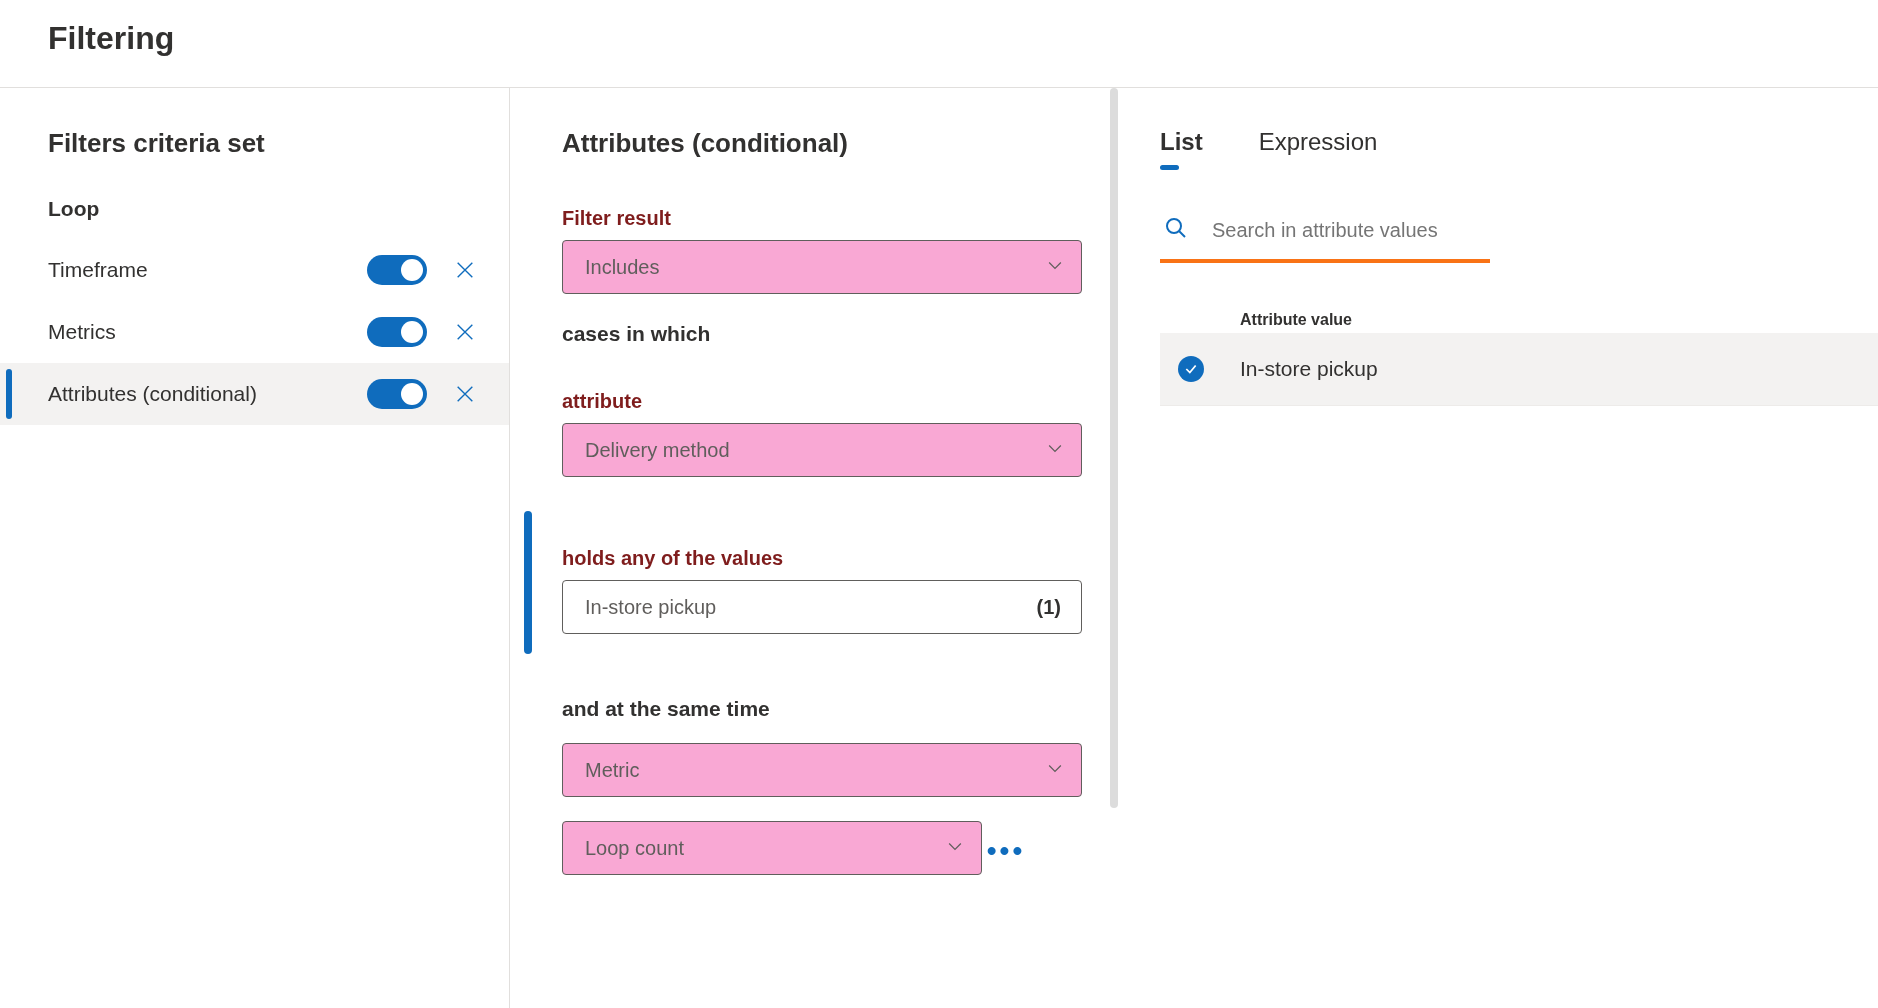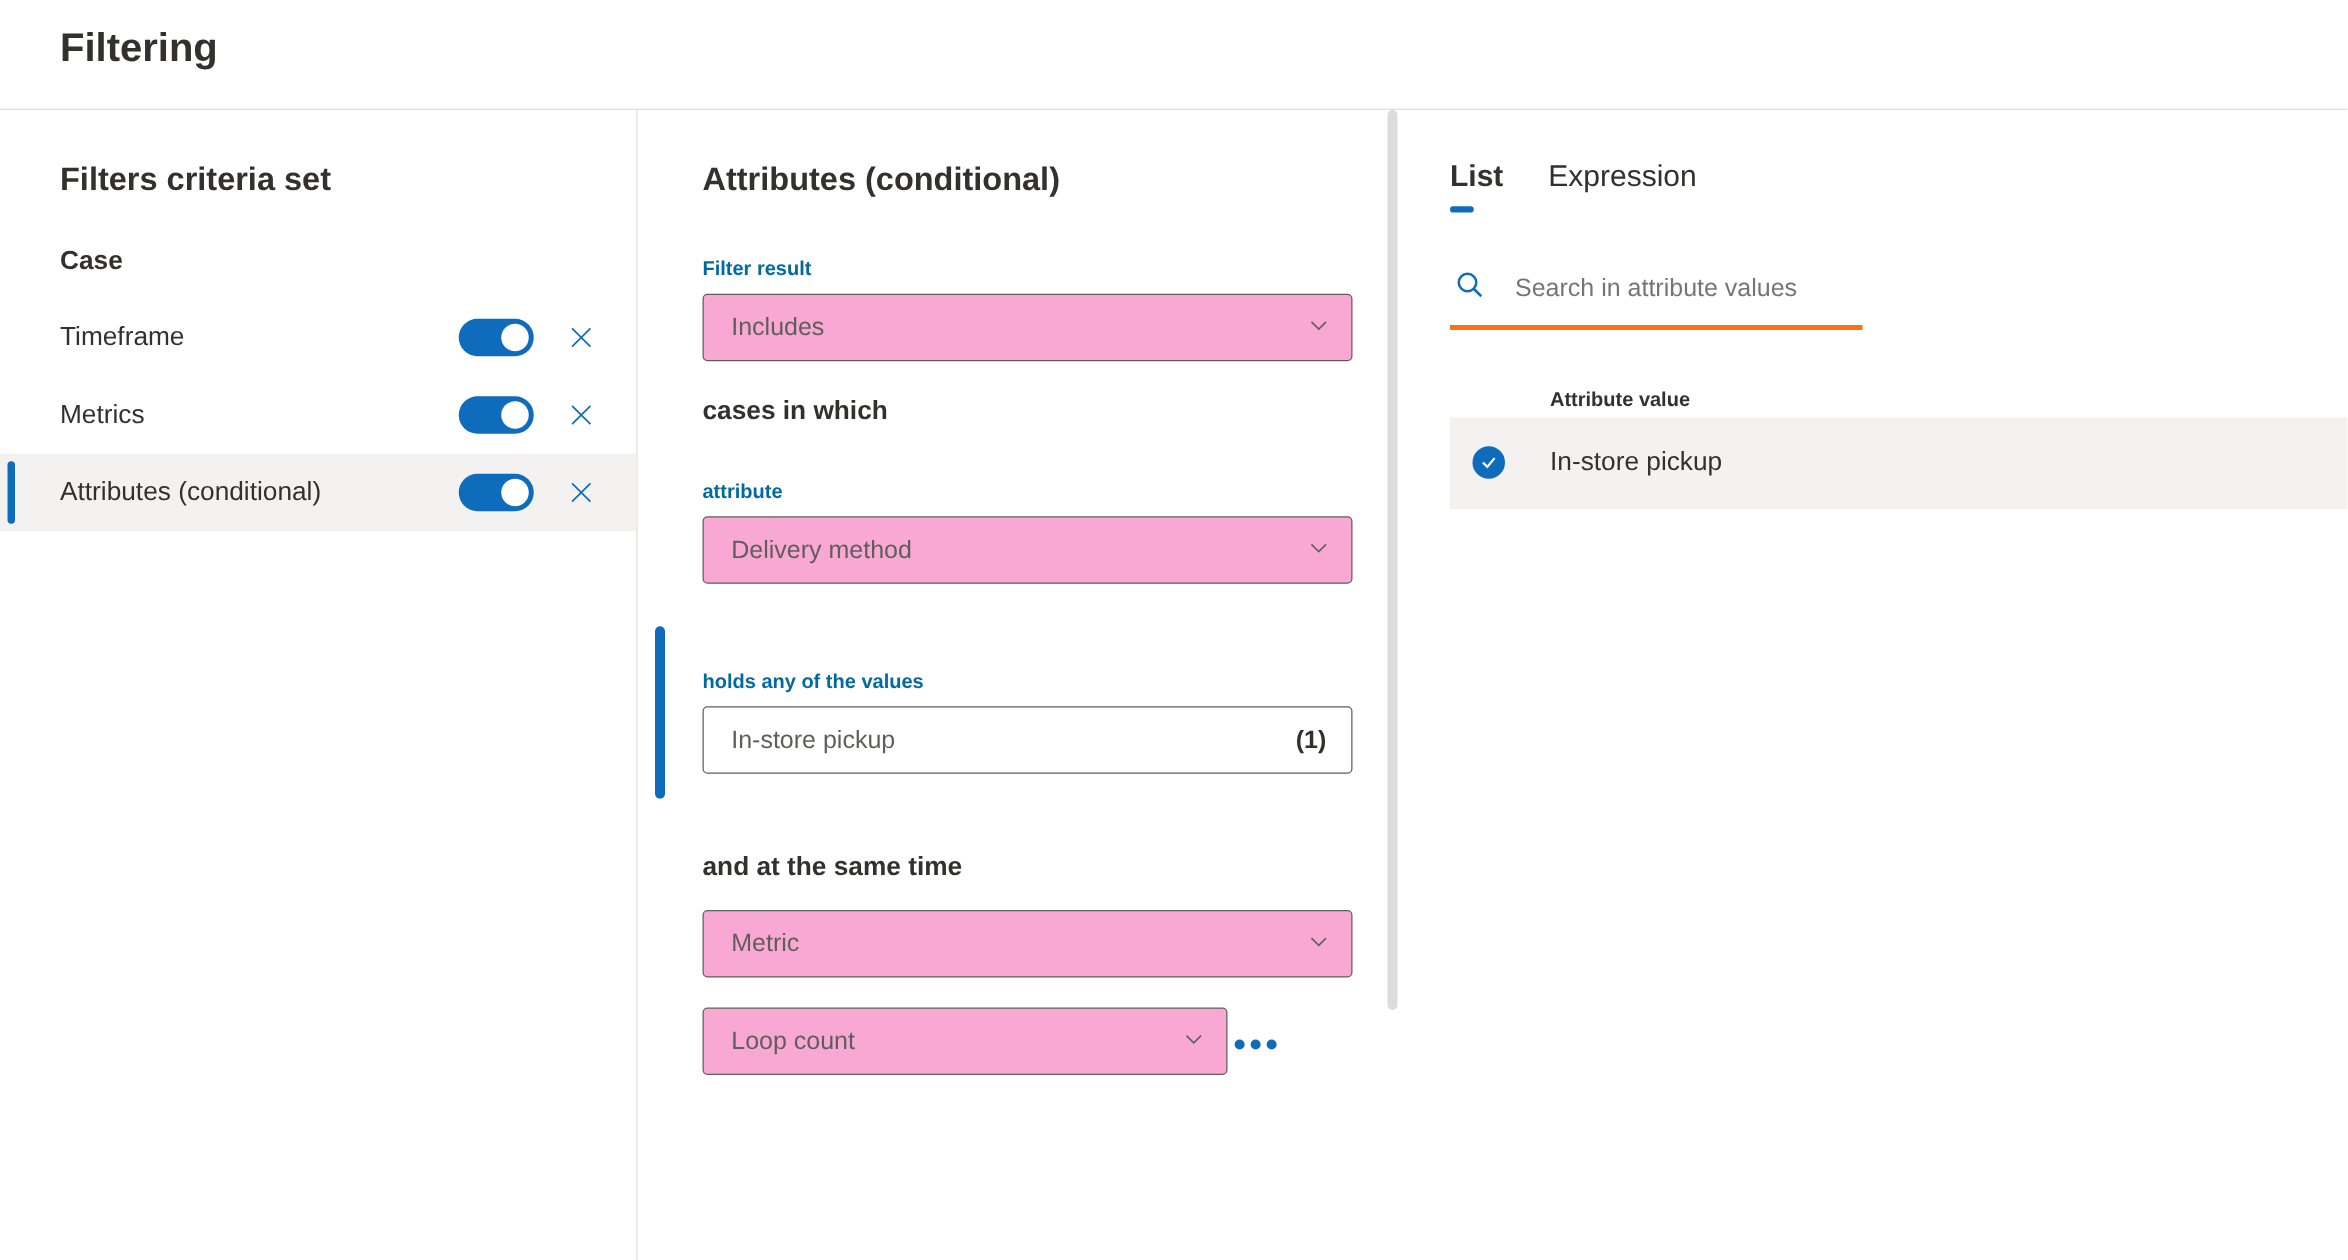--- a/index.html
+++ b/index.html
@@ -127,24 +127,24 @@
       height: 720px;
       background: #dcdcdc;
       border-radius: 4px;
     }
     .mid-heading {
       font-size: 26px;
       font-weight: 600;
       margin-bottom: 48px;
     }
     .field-label {
-      font-size: 16px;
+      font-size: 20px;
       font-weight: 600;
       margin-bottom: 10px;
-      color: #0369a1;
+      color: #7f1d1d;
       margin-top: 44px;
     }
     .text-label {
       font-size: 21px;
       font-weight: 600;
       margin: 28px 0 22px 0;
     }
     .select-box {
       height: 54px;
       border: 1px solid #605e5c;
@@ -207,21 +207,21 @@
       flex: none;
     }
 
     
     .col-right {
       flex: 1;
       padding: 40px 0 0 50px;
     }
     .tabs {
       display: flex;
-      gap: 36px;
+      gap: 56px;
       margin-bottom: 44px;
     }
     .tab {
       font-size: 24px;
       font-weight: 400;
       color: #323130;
       padding-bottom: 10px;
       position: relative;
     }
     .tab.active {
@@ -299,21 +299,21 @@
 <div class="page">
   <div class="page-header">
     <div class="page-title">Filtering</div>
   </div>
 
   <div class="columns">
 
     <div class="col-left">
       <div class="col-left-inner">
         <div class="section-heading">Filters criteria set</div>
-        <div class="subheading">Case</div>
+        <div class="subheading">Loop</div>
         <div class="filter-rows">
           <div class="filter-row">
             <span class="filter-label">Timeframe</span>
             <span class="toggle"></span>
             <span class="remove-x">
               <svg viewBox="0 0 24 24">
                   <path d="M4 4 L20 20 M20 4 L4 20"></path>
                 </svg>
             </span>
           </div>

